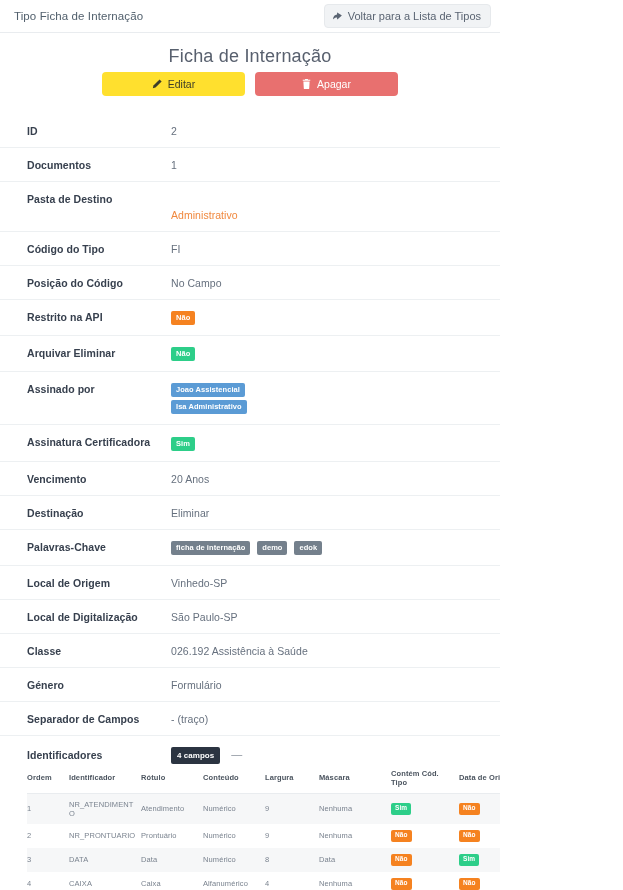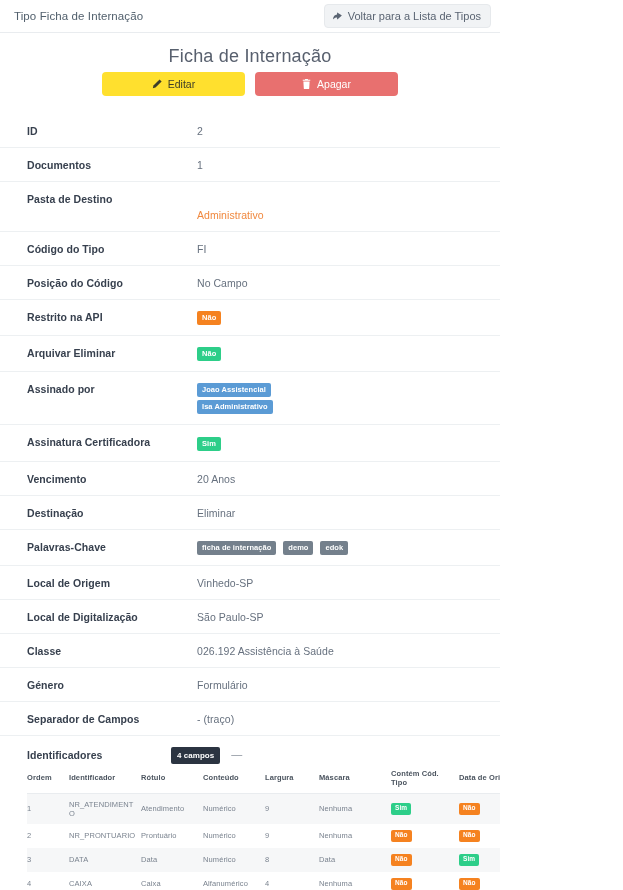--- a/index.html
+++ b/index.html
@@ -81,21 +81,20 @@
   .btn-delete { background: #e8706f; color: #ffffff; }
 
   
   .detail-list { margin-top: 18px; }
   .row {
     display: flex;
     align-items: flex-start;
     border-top: 1px solid #edf0f2;
     padding: 10px 14px 10px 27px;
     min-height: 32px;
-    gap: 26px;
   }
   .row:first-child { border-top: none; }
   .row-label {
     width: 144px;
     flex: 0 0 144px;
     font-size: 10.5px;
     font-weight: 700;
     color: #37404e;
     padding-top: 1px;
     letter-spacing: .05px;

